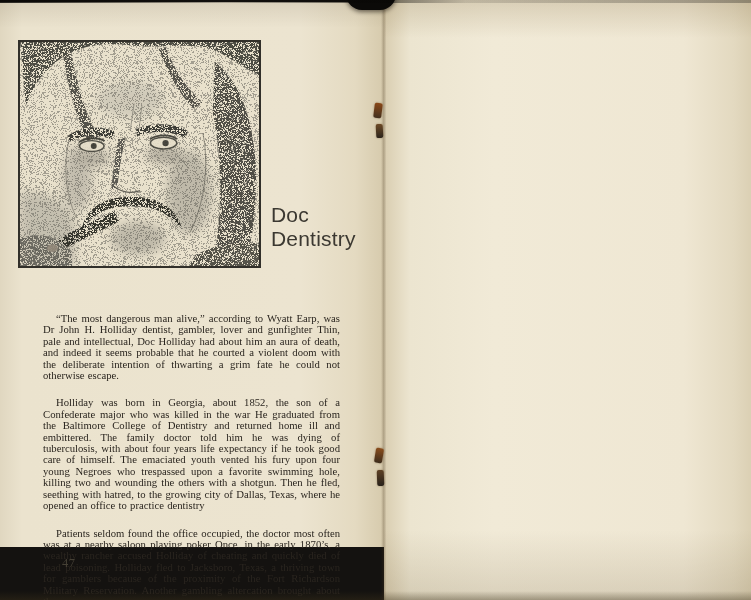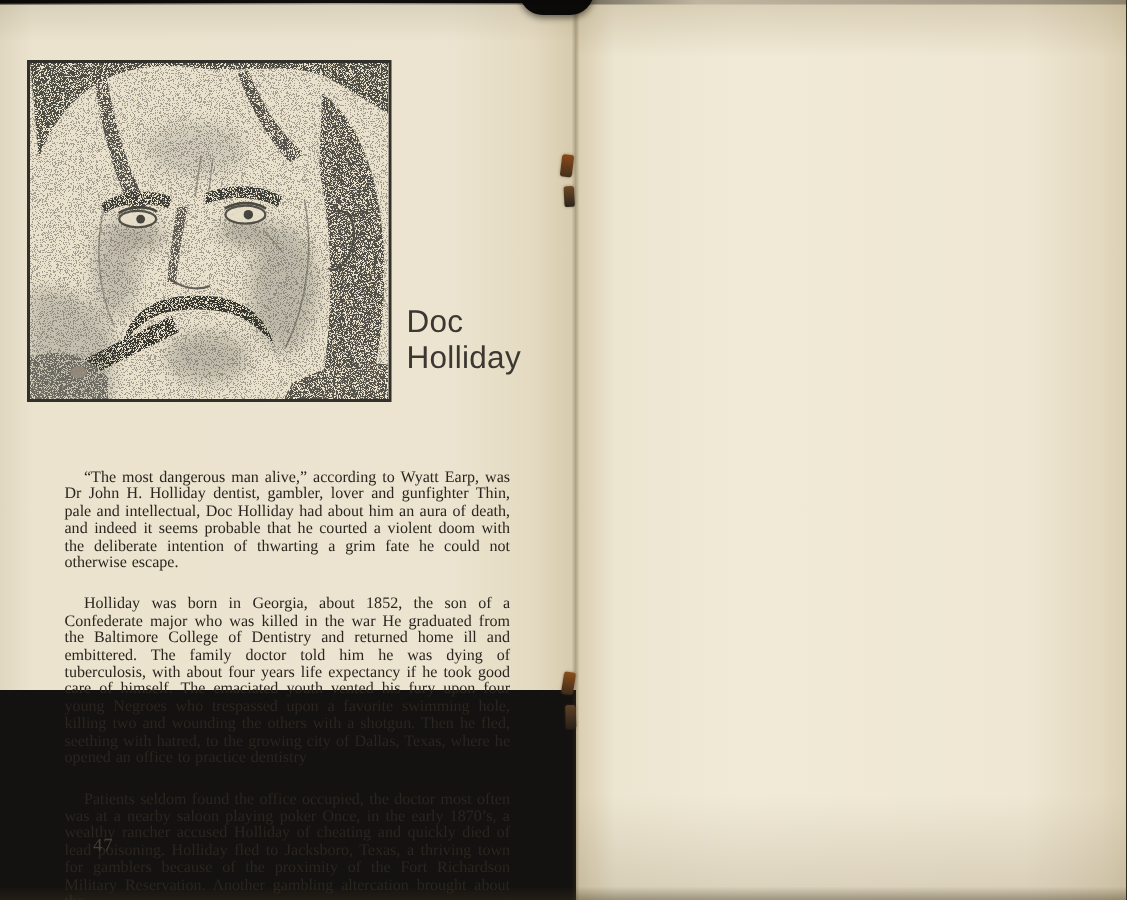--- a/index.html
+++ b/index.html
@@ -3,21 +3,21 @@
 <meta charset="utf-8">
 <style>
   html,body{margin:0;padding:0;background:#141210;}
   .stage{
     position:relative;width:751px;height:600px;overflow:hidden;
     background:#141210;
     font-family:"Liberation Serif","DejaVu Serif",serif;
   }
   .page{position:absolute;}
   .page-left{
-    left:0;top:2px;width:384px;height:458px;
+    left:0;top:2px;width:384px;height:545px;
     background:
       linear-gradient(180deg, rgba(60,45,20,0.10) 0, rgba(0,0,0,0) 26px, rgba(0,0,0,0) 545px, rgba(60,50,25,0.14) 100%),
       linear-gradient(90deg, #e0d7c0 0, #ebe3ce 22px, #ece4d0 300px, #e4dac1 355px, #d6caac 384px);
   }
   .page-right{
     left:384px;top:0;width:367px;height:600px;
     background:
       linear-gradient(180deg, rgba(120,95,50,0.20) 0, rgba(0,0,0,0) 38px, rgba(0,0,0,0) 530px, rgba(90,70,35,0.16) 100%),
       linear-gradient(90deg, #d9cdb0 0, #ece5d0 26px, #f1ead7 110px, #efe7d3 300px, #e3d9c0 350px, #dbd0b4 367px);
   }
@@ -134,21 +134,21 @@
           <path d="M116,62 L112,90" stroke="#6b6960" stroke-width="1" opacity="0.7"></path>
           <path d="M124,64 L121,88" stroke="#6b6960" stroke-width="1" opacity="0.6"></path>
           <path d="M158,112 L172,128" stroke="#6b6960" stroke-width="1" opacity="0.6"></path>
           <ellipse cx="33" cy="208" rx="5.5" ry="4" fill="#93897b"></ellipse>
         </g>
       </svg>
     </div>
 
     <div class="heading">
       <div>Doc</div>
-      <div>Holliday</div>
+      <div>Dentistry</div>
     </div>
 
     <div class="body-text text-left">
       <p class="indent">“The most dangerous man alive,” according to Wyatt Earp, was Dr  John H. Holliday   dentist, gambler, lover and gunfighter Thin, pale and intellectual, Doc Holliday had about him an aura of death, and indeed it seems probable that he courted a violent doom with the deliberate intention of thwarting a grim fate he could not otherwise escape.</p>
       <p class="indent">Holliday was born in Georgia, about 1852, the son of a Confederate major who was killed in the war  He graduated from the Baltimore College of Dentistry and returned home ill and embittered. The family doctor told him he was dying of tuberculosis, with about four years life expectancy if he took good care of himself. The emaciated youth vented his fury upon four young Negroes who trespassed upon a favorite swimming hole, killing two and wounding the others with a shotgun. Then he fled, seething with hatred, to the growing city of Dallas, Texas, where he opened an office to practice dentistry</p>
       <p class="indent">Patients seldom found the office occupied, the doctor most often was at a nearby saloon playing poker  Once, in the early 1870’s, a wealthy rancher accused Holliday of cheating and quickly died of lead poisoning. Holliday fled to Jacksboro, Texas, a thriving town for gamblers because of the proximity of the Fort Richardson Military Reservation. Another gambling altercation brought about the</p>
     </div>
 
     <div class="page-number pn-left">47</div>
   </div>

